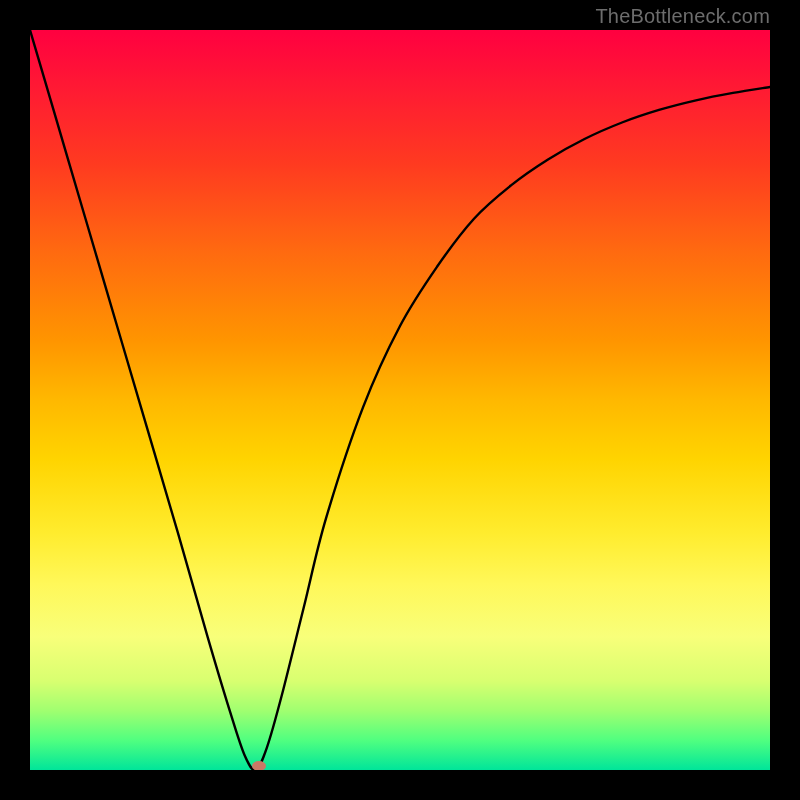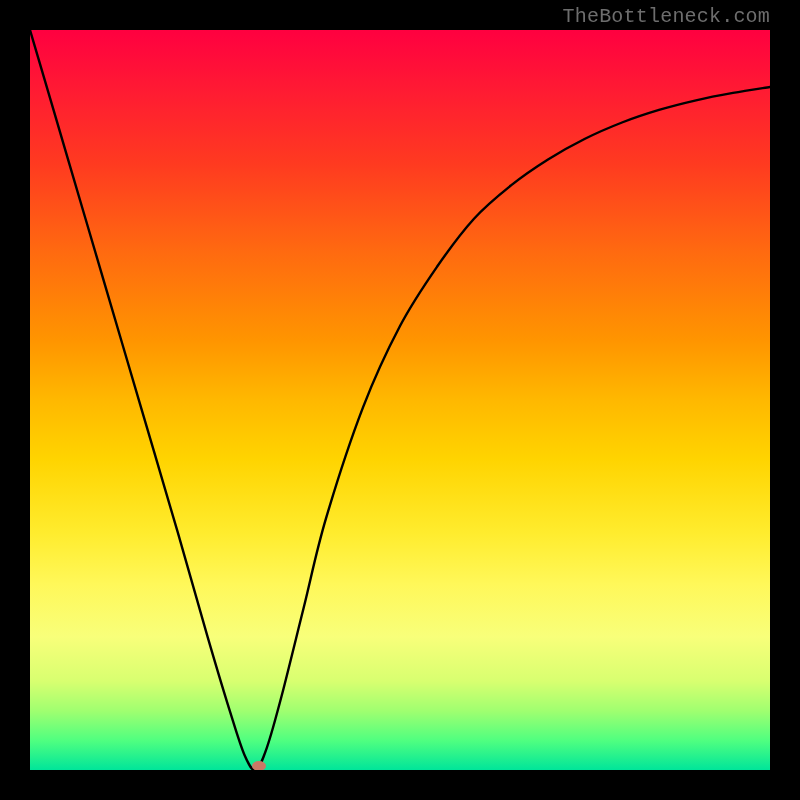--- a/index.html
+++ b/index.html
@@ -45,21 +45,20 @@
   }
   .watermark {
     position: absolute;
     top: 5px;
     right: 30px;
     color: #6d6d6d;
     font-size: 20px;
     font-weight: 500;
     letter-spacing: 0.2px;
     user-select: none;
-    font-family: Liberation Mono, monospace;
   }
   .curve {
     position: absolute;
     left: 0;
     top: 0;
     width: 740px;
     height: 740px;
   }
   .marker {
     position: absolute;

